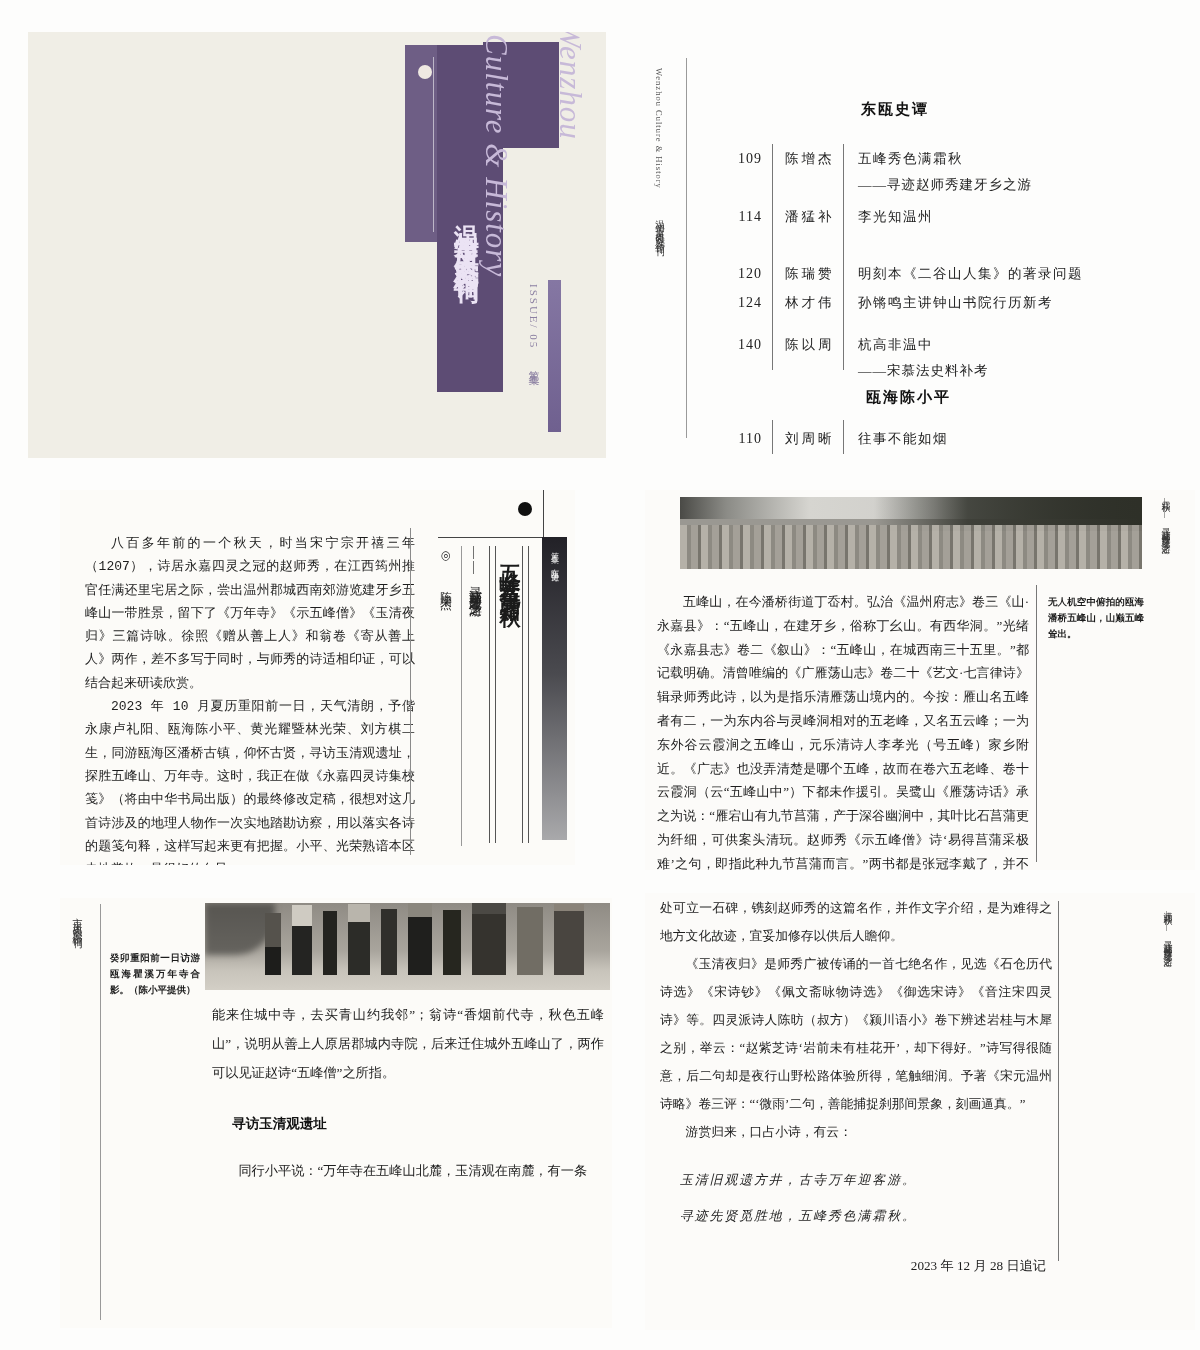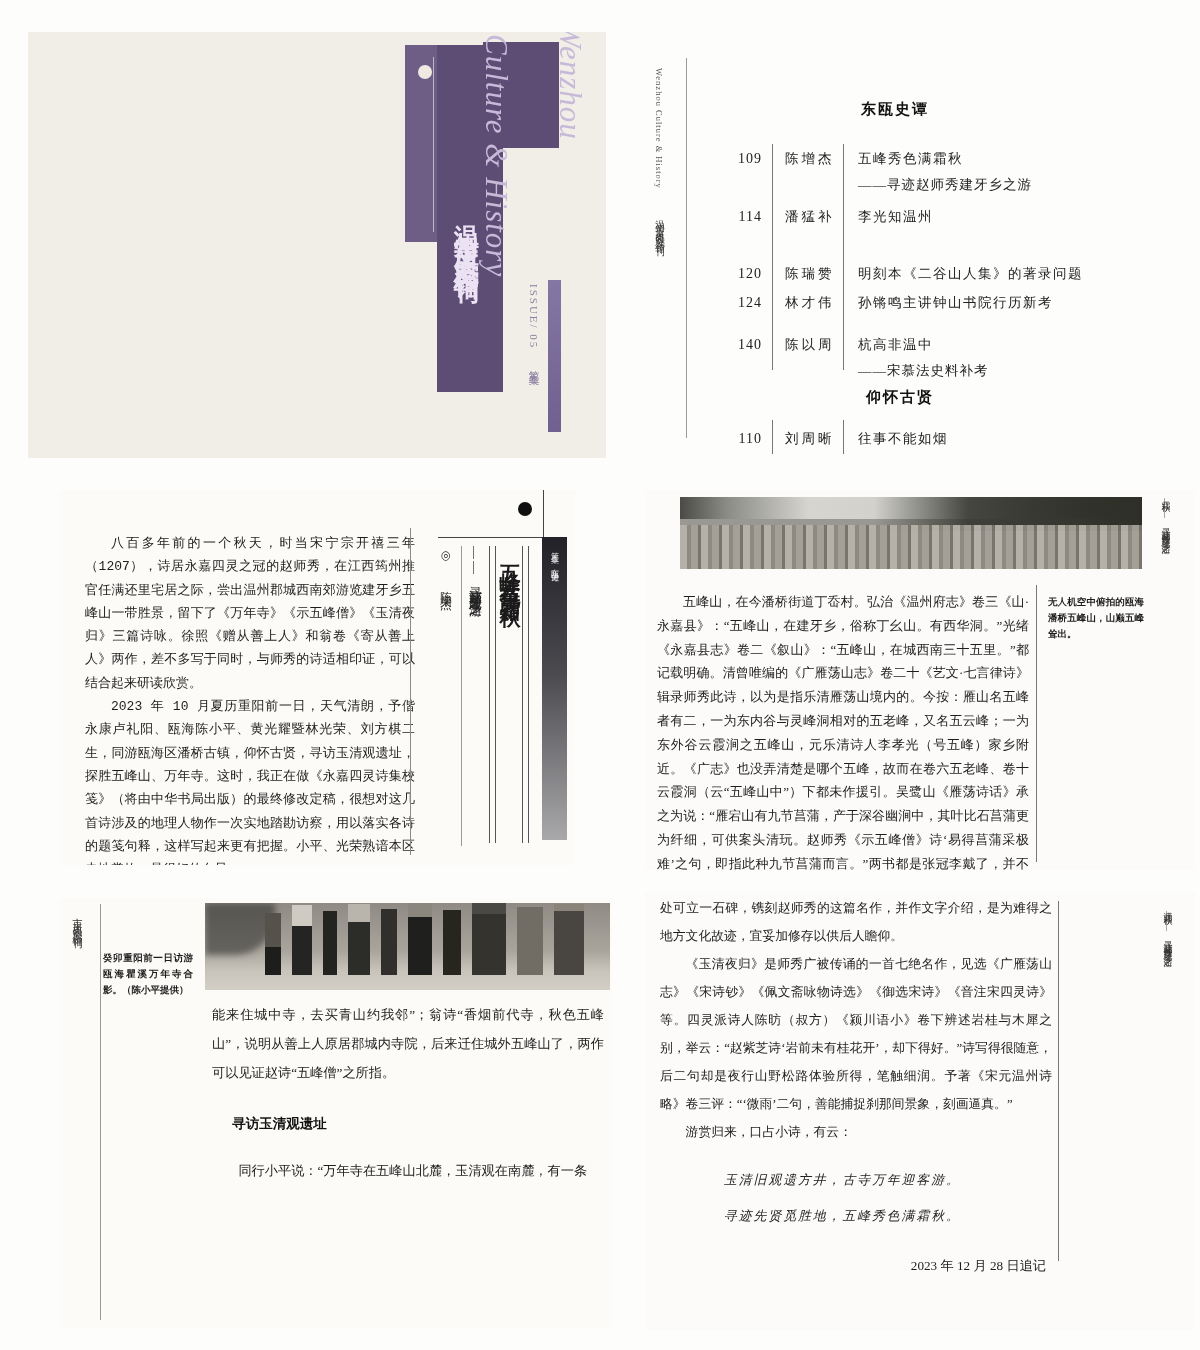--- a/index.html
+++ b/index.html
@@ -86,21 +86,21 @@
            font-family:"Liberation Sans","DejaVu Sans",sans-serif;font-weight:bold;color:#1c1c1c;text-align:justify;}
   .pg4-text{position:absolute;left:12px;top:100px;width:372px;font-size:13px;line-height:23.8px;
             text-align:justify;color:#1d1d1d;}
   .pg4-text p{margin:0;text-indent:2em;}
 
   
   .pg5{left:60px;top:898px;width:552px;height:430px;background:#fcfbf8;}
   .pg5-sb{position:absolute;left:10px;top:12px;height:150px;writing-mode:vertical-rl;
           font-size:10px;letter-spacing:3px;color:#333;}
   .pg5-rule{position:absolute;left:40px;top:6px;width:1px;height:416px;background:#999;}
-  .pg5-cap{position:absolute;left:43px;top:52px;width:90px;font-size:9.5px;line-height:16px;
+  .pg5-cap{position:absolute;left:50px;top:52px;width:90px;font-size:9.5px;line-height:16px;
            font-family:"Liberation Sans","DejaVu Sans",sans-serif;font-weight:bold;color:#1c1c1c;text-align:justify;}
   .pg5-photo{position:absolute;left:145px;top:5px;width:405px;height:87px;overflow:hidden;
              background:linear-gradient(180deg,#8f8b84 0%,#a9a59d 55%,#c8c4bb 78%,#d3cfc6 100%);}
   .p5-blob{position:absolute;left:0;top:0;width:70px;height:52px;background:rgba(32,32,30,.5);
            border-radius:0 0 40px 0;filter:blur(3px);}
   .p5-figs{position:absolute;left:60px;top:0;right:18px;height:72px;display:flex;gap:11px;align-items:flex-end;}
   .fig{flex:0 0 auto;}
   .f1{width:16px;height:62px;background:linear-gradient(180deg,#55524c 55%,#1d1d1b 55%);}
   .f2{width:20px;height:70px;background:linear-gradient(180deg,#cfcbc2 30%,#242422 30%);}
   .f3{width:14px;height:64px;background:#23231f;}
@@ -121,21 +121,21 @@
   
   .pg6{left:645px;top:893px;width:550px;height:437px;background:#fcfbf9;}
   .pg6-header{position:absolute;left:516px;top:12px;height:380px;writing-mode:vertical-rl;
               font-size:9px;letter-spacing:2px;color:#333;}
   .pg6-rule{position:absolute;left:413px;top:8px;width:1px;height:360px;background:#777;}
   .pg6-text{position:absolute;left:15px;top:8px;width:392px;font-size:12.8px;line-height:28px;
             text-align:justify;color:#1d1d1d;overflow:hidden;}
   .pg6-text p{margin:0;}
   .pg6-text p.clip{margin-top:-7px;}
   .pg6-text p.ind{text-indent:2em;}
-  .pg6-poem{margin:16px 0 0 64px;font-style:italic;line-height:36px;letter-spacing:2px;color:#222;}
+  .pg6-poem{margin:16px 0 0 20px;font-style:italic;line-height:36px;letter-spacing:2px;color:#222;}
   .pg6-date{margin-top:18px;text-align:right;padding-right:6px;font-size:13.2px;}
 </style>
 </head>
 <body>
 
 <div class="canvas">
 
   <div class="panel cover">
     <div class="cv-lefttab"></div>
     <div class="cv-line"></div>
@@ -183,21 +183,21 @@
     </div>
     <div class="toc-row r4">
       <span class="toc-pg">140</span>
       <span class="toc-auth">陈以周</span>
       <span class="toc-ttl">
         <span>杭高非温中</span>
         <span class="toc-sub">——宋慕法史料补考</span>
       </span>
     </div>
 
-    <div class="toc-sec toc-sec2">仰怀古贤</div>
+    <div class="toc-sec toc-sec2">瓯海陈小平</div>
     <div class="toc-vlc"></div>
     <div class="toc-vld"></div>
     <div class="toc-row r5">
       <span class="toc-pg">110</span>
       <span class="toc-auth">刘周晰</span>
       <span class="toc-ttl">往事不能如烟</span>
     </div>
   </div>
 
   <div class="panel pg3">
@@ -257,21 +257,21 @@
       <p class="pg5-head">寻访玉清观遗址</p>
       <p class="ind">同行小平说：“万年寺在五峰山北麓，玉清观在南麓，有一条</p>
     </div>
   </div>
 
   <div class="panel pg6">
     <div class="pg6-header vtext">满霜秋——寻迹赵师秀建牙乡之游</div>
     <div class="pg6-rule"></div>
     <div class="pg6-text">
       <p class="clip">处可立一石碑，镌刻赵师秀的这篇名作，并作文字介绍，是为难得之地方文化故迹，宜妥加修存以供后人瞻仰。</p>
-      <p class="ind">《玉清夜归》是师秀广被传诵的一首七绝名作，见选《广雁荡山志》《宋诗钞》《佩文斋咏物诗选》《御选宋诗》《音注宋四灵诗》等。四灵派诗人陈昉（叔方）《颍川语小》卷下辨述岩桂与木犀之别，举云：“赵紫芝诗‘岩前未有桂花开’，却下得好。”诗写得很随意，后二句却是夜行山野松路体验所得，笔触细润。予著《宋元温州诗略》卷三评：“‘微雨’二句，善能捕捉刹那间景象，刻画逼真。”</p>
+      <p class="ind">《玉清夜归》是师秀广被传诵的一首七绝名作，见选《石仓历代诗选》《宋诗钞》《佩文斋咏物诗选》《御选宋诗》《音注宋四灵诗》等。四灵派诗人陈昉（叔方）《颍川语小》卷下辨述岩桂与木犀之别，举云：“赵紫芝诗‘岩前未有桂花开’，却下得好。”诗写得很随意，后二句却是夜行山野松路体验所得，笔触细润。予著《宋元温州诗略》卷三评：“‘微雨’二句，善能捕捉刹那间景象，刻画逼真。”</p>
       <p class="ind">游赏归来，口占小诗，有云：</p>
       <div class="pg6-poem">
         <div>玉清旧观遗方井，古寺万年迎客游。</div>
         <div>寻迹先贤觅胜地，五峰秀色满霜秋。</div>
       </div>
       <div class="pg6-date">2023 年 12 月 28 日追记</div>
     </div>
   </div>
 
 </div>

